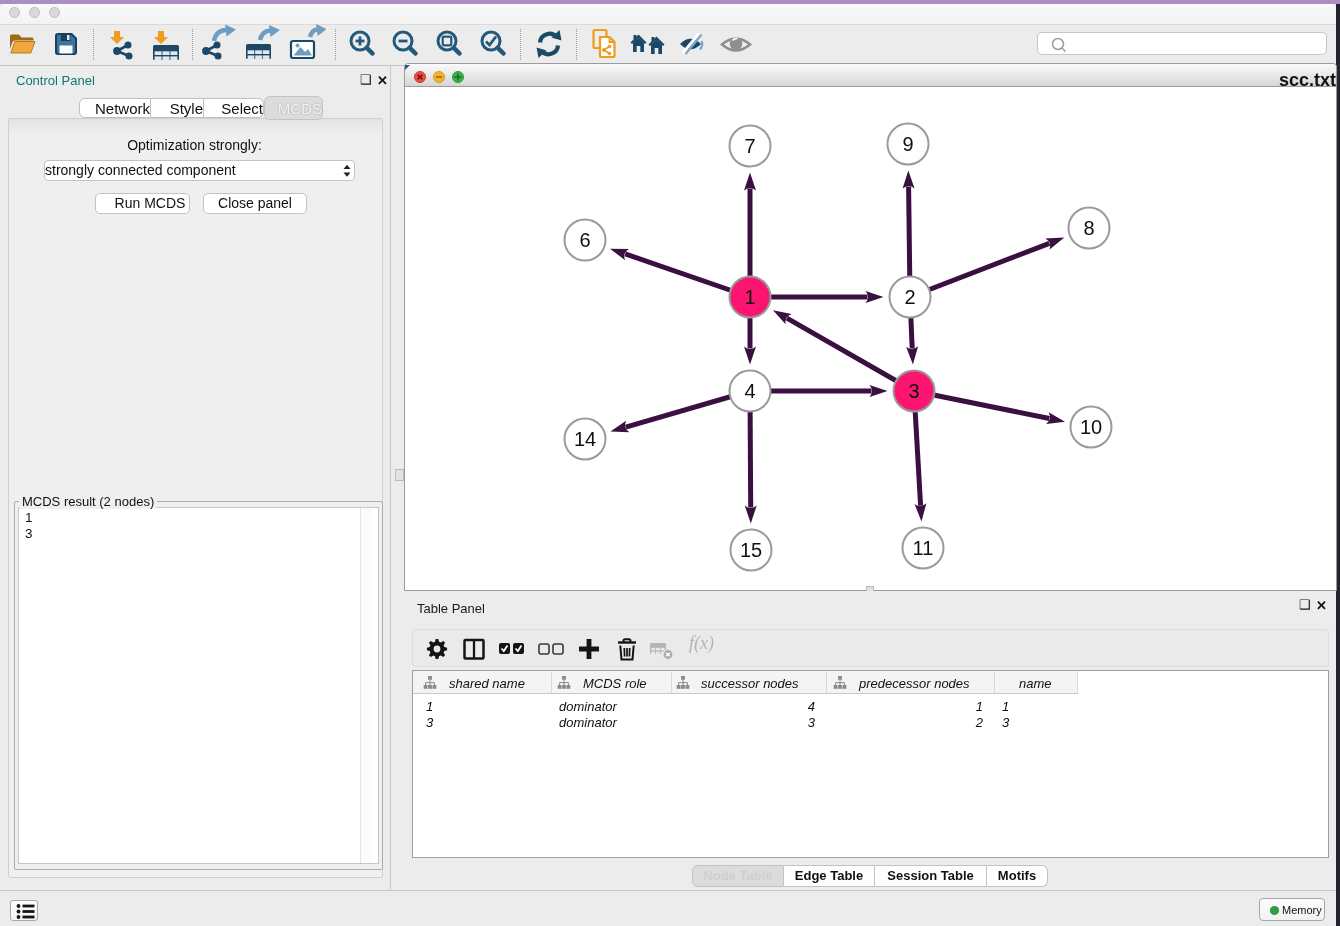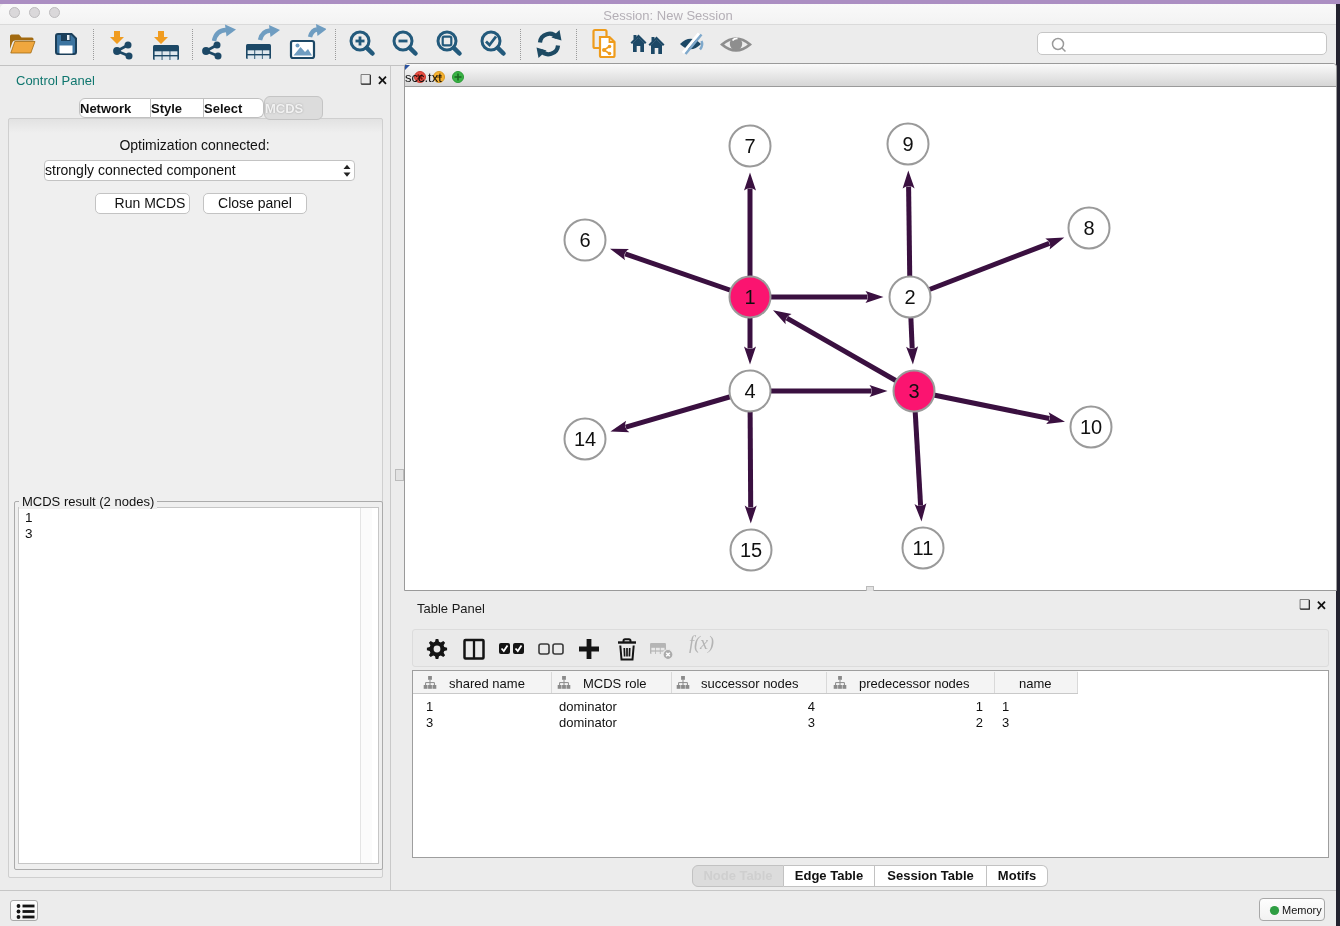--- a/index.html
+++ b/index.html
@@ -12,59 +12,58 @@
 .tl { position:absolute; top:3px; width:11px; height:11px; border-radius:50%; background:#dad8da; border:1px solid #bebcbe; }
 #title { width:100%; text-align:center; top:4px; font-size:13px; color:#b4afb6; }
 #toolbar { left:0; top:24px; width:1336px; height:42px; background:#ececec; border-bottom:1px solid #c2c2c2; box-shadow:inset 0 1px 0 #dadada; }
 .tsep { position:absolute; top:5px; height:31px; width:0; border-left:1px dotted #9a9a9a; }
 .ic { position:absolute; top:0; }
 #searchbox { left:1037px; top:8px; width:290px; height:23px; background:#fff; border:1px solid #c6c6c6; border-radius:5px; }
 
 #cpanel { left:0; top:66px; width:391px; height:824px; background:#ececec; border-right:1px solid #c9c9c9; }
 #cphead { left:16px; top:7px; font-size:13px; color:#0f766e; }
 .winbtn { position:absolute; font-size:13px; color:#111; }
-.tabseg { position:absolute; top:32px; height:20px; background:#fff; border:1px solid #c0c0c0; font-size:13px; color:#111; text-align:left; line-height:19px;font-weight:bold; }
+.tabseg { position:absolute; top:32px; height:20px; background:#fff; border:1px solid #c0c0c0; font-size:15px; color:#111; text-align:right; line-height:19px; }
 #tabMCDS { top:30px; height:24px; background:#dcdcdc; border:1px solid #c4c4c4; border-radius:6px; color:#f2f2f2; line-height:23px; text-shadow:0 0 2px #9f9f9f; }
 #optlabel { left:0px; top:71px; width:389px; text-align:center; font-size:14px; color:#111; }
 #combo { left:44px; top:94px; width:311px; height:21px; background:#fff; border:1px solid #c3c3c3; border-radius:4px; font-size:14px; color:#111; line-height:19px; }
 .btn { position:absolute; top:127px; height:21px; background:#fff; border:1px solid #c3c3c3; border-radius:5px; font-size:14px; color:#111; text-align:center; line-height:19px; }
 #groupbox { left:14px; top:435px; width:369px; height:369px; border:1px solid #ababab; border-radius:2px; }
 #grouplabel { left:19px; top:428px; background:#efefef; padding:0 3px; font-size:13px; color:#111; }
 #mtext { left:18px; top:441px; width:361px; height:357px; background:#fff; border:1px solid #c6c6c6; font-size:13.5px; color:#111; line-height:16px; padding:2px 0 0 6px; }
 #mscroll { left:360px; top:442px; width:12px; height:355px; background:#fbfbfb; border-left:1px solid #e4e4e4; }
 
 #netwin { left:404px; top:63px; width:933px; height:528px; background:#fff; border:1px solid #9a9a9a; border-radius:4px 4px 0 0; }
 #nettb { left:0; top:0; width:931px; height:23px; background:linear-gradient(#fafafa,#d6d6d6); border-bottom:1px solid #9a9a9a; border-radius:4px 4px 0 0; }
 .mac { position:absolute; top:7px; width:12px; height:12px; border-radius:50%; }
 .mac svg { display:block; }
-#nettitle { width:100%; text-align:left; top:6px; font-size:13px; font-weight:normal; color:#111; }
+#nettitle { width:100%; text-align:right; top:6px; font-size:18px; font-weight:bold; color:#111; }
 
 #tpanel { left:404px; top:591px; width:932px; height:299px; background:#ececec; }
 #tphead { left:13px; top:10px; font-size:13px; color:#1a1a1a; }
 #ttoolbar { left:8px; top:38px; width:917px; height:38px; background:#eaeaea; border:1px solid #dcdcdc; border-radius:3px; }
-#ttable { left:8px; top:79px; width:917px; height:188px; background:#fff; border:1px solid #9e9e9e; }
+#ttable { left:8px; top:79px; width:917px; height:188px; background:#fff; border:1px solid #9e9e9e;font-style:italic; }
 #thead { left:0; top:0; width:665px; height:23px; background:#f4f4f4; border-bottom:1px solid #c9c9c9; }
 .hsep { position:absolute; top:1px; height:21px; width:0; border-left:1px solid #d9d9d9; }
 .hlabel { position:absolute; top:5px; font-size:13px; color:#111; }
 .cell { position:absolute; font-size:13px; color:#111; }
 .btab { position:absolute; top:274px; height:22px; background:#fff; border:1px solid #c2c2c2; font-size:13px; font-weight:bold; color:#111; text-align:center; line-height:20px; }
 
 #statusbar { left:0; top:890px; width:1336px; height:36px; background:#ececec; border-top:1px solid #c6c6c6;padding-left:32px; }
 #listbtn { left:10px; top:9px; width:28px; height:21px; background:linear-gradient(#fdfdfd,#f2f2f2); border:1px solid #a8a8a8; border-radius:3px; }
 #membtn { left:1259px; top:7px; width:66px; height:23px; background:linear-gradient(#fdfdfd,#f2f2f2); border:1px solid #a8a8a8; border-radius:4px; font-size:12px; color:#111; }
 </style>
 </head>
 <body>
 <div class="abs" id="topstrip"></div>
 <div class="abs" id="rightstrip"></div>
 <div class="abs" id="titlebar">
   <div class="tl" style="left:9px;"></div>
   <div class="tl" style="left:29px;"></div>
   <div class="tl" style="left:49px;"></div>
-  <div class="abs" id="title">Session: New Session</div>
 </div>
 <div class="abs" id="toolbar">
   <svg class="ic" style="left:2px" width="40" height="40" viewBox="0 0 40 40">
       <path d="M8,29 V12 Q8,10.5 9.5,10.5 H17 L19.5,13.5 H30 Q31.5,13.5 31.5,15 V16.5 H13 Q11,16.5 10.3,18.5 L8,25 Z" fill="#a26a10"></path>
       <path d="M8.8,29 L12.8,17.5 H33 L28.8,29 Z" fill="#f0a73e" stroke="#a26a10" stroke-width="0.8"></path>
     </svg>
   <svg class="ic" style="left:46px" width="40" height="40" viewBox="0 0 40 40">
       <path d="M10,12 Q10,10 12,10 H25.5 L30,14.5 V28 Q30,30 28,30 H12 Q10,30 10,28 Z" fill="#3c74a0" stroke="#1b3f5a" stroke-width="2"></path>
       <rect x="15" y="10" width="9.5" height="7" fill="#1b3f5a"></rect>
       <rect x="21" y="11" width="2.5" height="5" fill="#e8eef3"></rect>
@@ -197,21 +196,21 @@
 </div>
 <div class="abs" id="cpanel">
   <div class="abs" id="cphead">Control Panel</div>
   <div class="winbtn" style="left:360px; top:6px;">❑</div>
   <div class="winbtn" style="left:377px; top:7px; font-weight:bold;">✕</div>
   <div class="abs" style="left:8px; top:52px; width:375px; height:760px; background:linear-gradient(#e2e2e2, #efefef 14px); border:1px solid #cfcfcf; border-radius:2px;"></div>
   <div class="tabseg" style="left:79px; width:72px; border-radius:6px 0 0 6px;">Network</div>
   <div class="tabseg" style="left:151px; width:53px; border-left:none;">Style</div>
   <div class="tabseg" style="left:204px; width:60px; border-left:none; border-radius:0 6px 6px 0;">Select</div>
   <div class="tabseg" id="tabMCDS" style="left:264px; width:59px;">MCDS</div>
-  <div class="abs" id="optlabel">Optimization connected:</div>
+  <div class="abs" id="optlabel">Optimization strongly:</div>
   <div class="abs" id="combo">strongly connected component<svg width="10" height="16" style="position:absolute;left:297px;top:2px" viewBox="0 0 10 16">
         <polygon points="1.5,6 8.5,6 5,1.8" fill="#222"></polygon>
         <polygon points="1.5,9.5 8.5,9.5 5,13.7" fill="#222"></polygon>
       </svg></div>
   <div class="btn" style="left:95px; width:95px;padding-left:15px;">Run MCDS</div>
   <div class="btn" style="left:203px; width:104px;">Close panel</div>
   <div class="abs" id="groupbox"></div>
   <div class="abs" id="mtext">1<br>3</div>
   <div class="abs" id="mscroll"></div>
   <div class="abs" id="grouplabel">MCDS result (2 nodes)</div>

